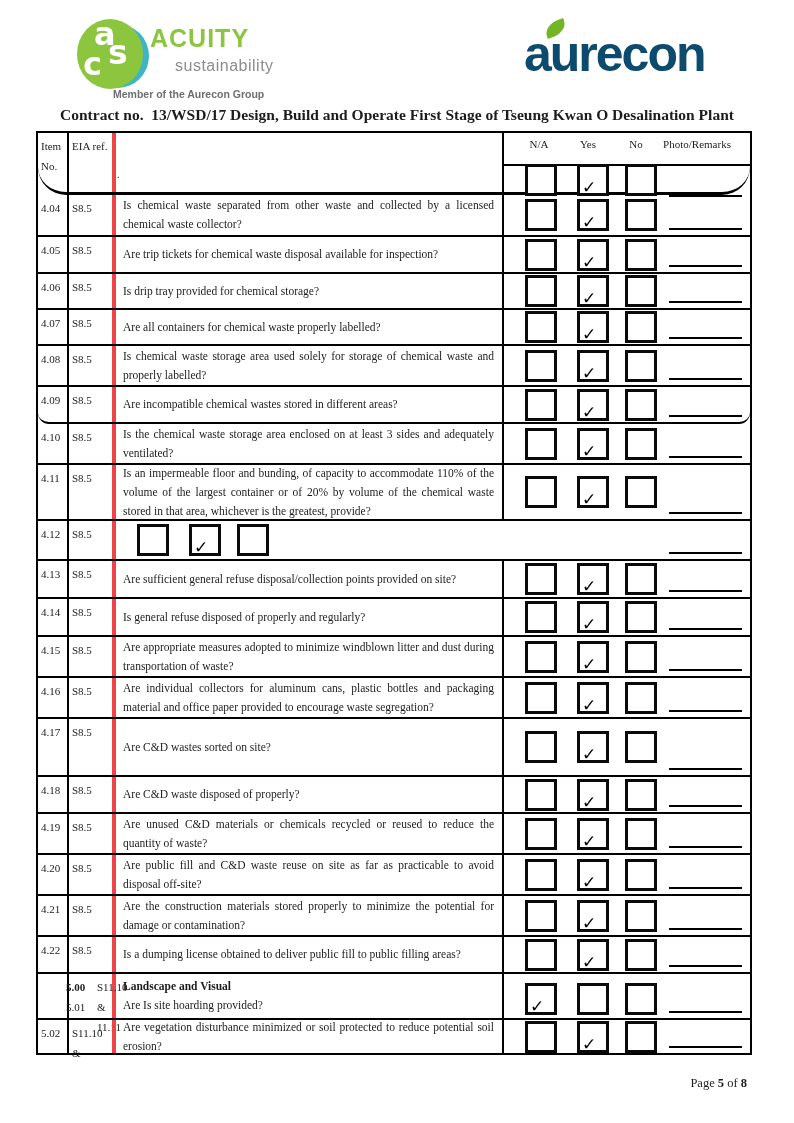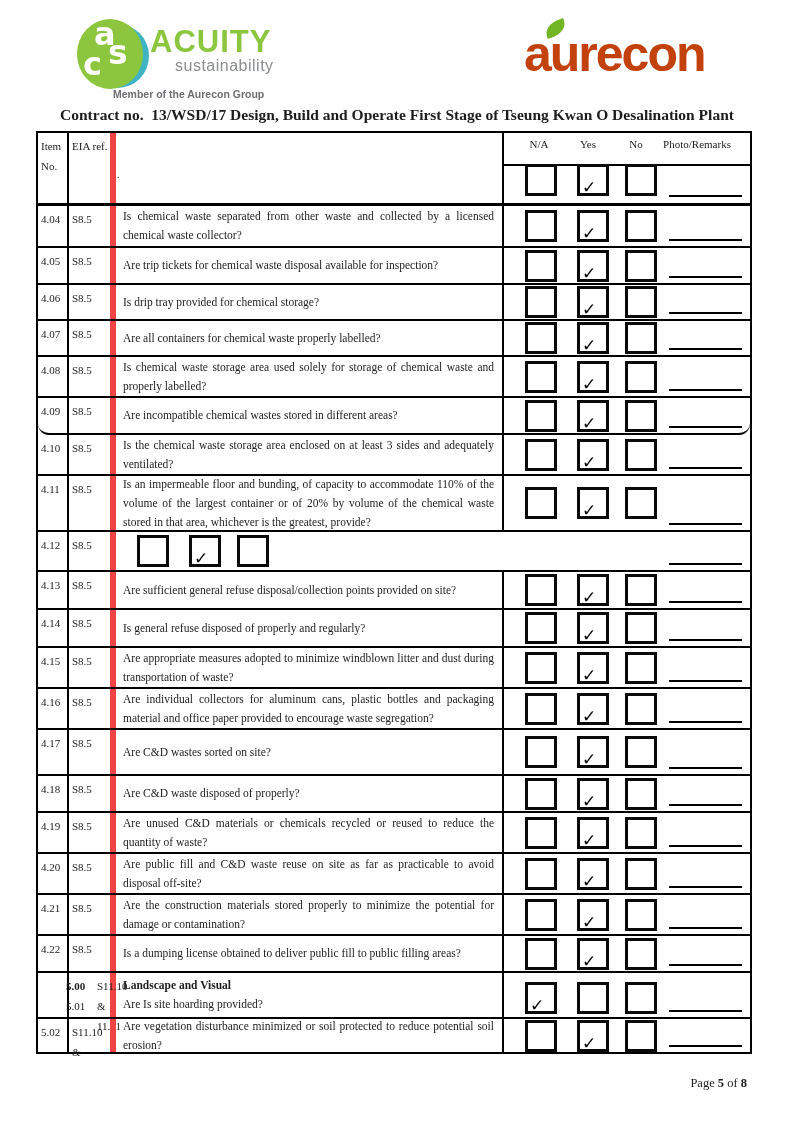--- a/index.html
+++ b/index.html
@@ -9,53 +9,53 @@
   
   .acuity{position:absolute;left:77px;top:16px;width:230px;height:90px;}
   .acuity-mark{position:absolute;left:0;top:3px;width:72px;height:72px;}
   .acuity-teal{position:absolute;left:9px;top:5px;width:63px;height:64px;border-radius:50%;}
   .acuity-green{position:absolute;left:0;top:0;width:66px;height:70px;border-radius:50%;}
   .acuity-mono{position:absolute;color:#fff;font-family:"DejaVu Sans",sans-serif;font-weight:bold;}
   .mono-a{left:17px;top:-4px;font-size:32px;}
   .mono-c{left:6px;top:26px;font-size:32px;}
   .mono-s{left:31px;top:14px;font-size:33px;}
   .acuity-name{position:absolute;left:73px;top:8px;font-family:"Liberation Sans",sans-serif;
-               font-weight:bold;font-size:31px;letter-spacing:1px;}
+               font-weight:bold;font-size:25px;letter-spacing:1px;}
   .acuity-sub{position:absolute;left:98px;top:41px;font-family:"Liberation Sans",sans-serif;
               font-size:16px;color:#8a8c8e;letter-spacing:.5px;}
   .acuity-tag{position:absolute;left:36px;top:72px;font-family:"Liberation Sans",sans-serif;
               font-weight:bold;font-size:10.5px;color:#6d6e71;}
   .aurecon{position:absolute;left:524px;top:22px;width:230px;height:70px;}
   .aurecon-word{position:absolute;left:0;top:7px;font-family:"Liberation Sans",sans-serif;
                 font-weight:bold;font-size:50px;letter-spacing:-2px;line-height:1;}
   .aurecon-leaf{position:absolute;left:21px;top:-1px;width:21px;height:15px;
                 border-radius:80% 0 80% 0;transform:rotate(-18deg);}
 
   
   .doc-title{position:absolute;left:0;top:106px;width:794px;text-align:center;
              font-weight:bold;font-size:15.5px;white-space:pre;}
 
   
   .checklist-table{position:absolute;left:36px;top:131px;width:716px;border:2px solid #000;
                    box-sizing:border-box;background:#fff;}
   .row,.hdr{display:flex;align-items:stretch;box-sizing:border-box;}
   .cell{box-sizing:border-box;position:relative;}
   .c-item{width:31px;border-right:2px solid #000;font-size:11px;padding:3px 1px 0 3px;}
-  .c-eia{width:47px;border-right:6px solid #ef4444;font-size:11px;padding:3px 0 0 3px;}
+  .c-eia{width:47px;border-right:4px solid #ef4444;font-size:11px;padding:3px 0 0 3px;}
   .c-q{width:388px;border-right:2px solid #000;display:flex;flex-direction:column;
        justify-content:center;font-size:11.5px;line-height:19px;padding:1px 8px 1px 7px;overflow:hidden;}
   .q-text{text-align:justify;}
   .q-heading{font-weight:bold;}
   .q-heading:empty,.t2:empty{display:none;}
   .c-checks{flex:1;position:relative;text-decoration:underline;}
   .c-item .t1,.c-item .t2,.c-eia .t1,.c-eia .t2{display:block;line-height:20px;}
   .bold{font-weight:bold;}
 
   
-  .hdr{height:73px;border-bottom:3px solid #000;}
+  .hdr{height:62px;border-bottom:3px solid #000;border-radius:28px;}
   .hdr .c-q{justify-content:flex-start;}
   .residual{position:absolute;left:1px;top:32px;font-size:10px;color:#333;}
   .hdr-labels{position:relative;height:31px;border-bottom:2px solid #000;font-size:11px;}
   .hl{position:absolute;top:5px;transform:translateX(-50%);}
   .hl-na{left:35px;}.hl-yes{left:84px;}.hl-no{left:132px;}.hl-rem{left:193px;}
   .hdr-sub{position:relative;height:37px;}
 
   
   .row{border-bottom:2px solid #000;}
   #table-rows .row:last-child{border-bottom:none;}
@@ -89,21 +89,21 @@
       <span class="acuity-mono mono-c">c</span>
       <span class="acuity-mono mono-s">s</span>
     </div>
     <div class="acuity-name" style="color: rgb(140, 198, 63);">ACUITY</div>
     <div class="acuity-sub" style="color: rgb(138, 140, 142);">sustainability</div>
     <div class="acuity-tag" style="color: rgb(109, 110, 113);">Member of the Aurecon Group</div>
   </div>
 
   <div class="aurecon">
     <div class="aurecon-leaf" style="background: rgb(114, 182, 38);"></div>
-    <div class="aurecon-word" style="color: #c2410c;">aurecon</div>
+    <div class="aurecon-word" style="color: #0c4a6e;">aurecon</div>
   </div>
 
   <div class="doc-title">Contract no.  13/WSD/17 Design, Build and Operate First Stage of Tseung Kwan O Desalination Plant</div>
 
   <div class="checklist-table">
 
     <div class="hdr">
       <div class="cell c-item">
         <span class="t1">Item</span>
         <span class="t1">No.</span>
@@ -408,21 +408,21 @@
       </div>
       <div class="cell c-checks">
         <div class="cbox cb-na"></div>
         <div class="cbox cb-yes">
               <span class="tick">✓</span>
             </div>
         <div class="cbox cb-no"></div>
         <div class="remark-line"></div>
       </div>
     </div>
-        <div class="row" style="height: 46px;">
+        <div class="row" style="height: 58px;">
       <div class="cell c-item">
         <span class="t1">4.17</span>
         <span class="t2"></span>
       </div>
       <div class="cell c-eia">
         <span class="t1">S8.5</span>
         <span class="t2"></span>
       </div>
       <div class="cell c-q">
 

